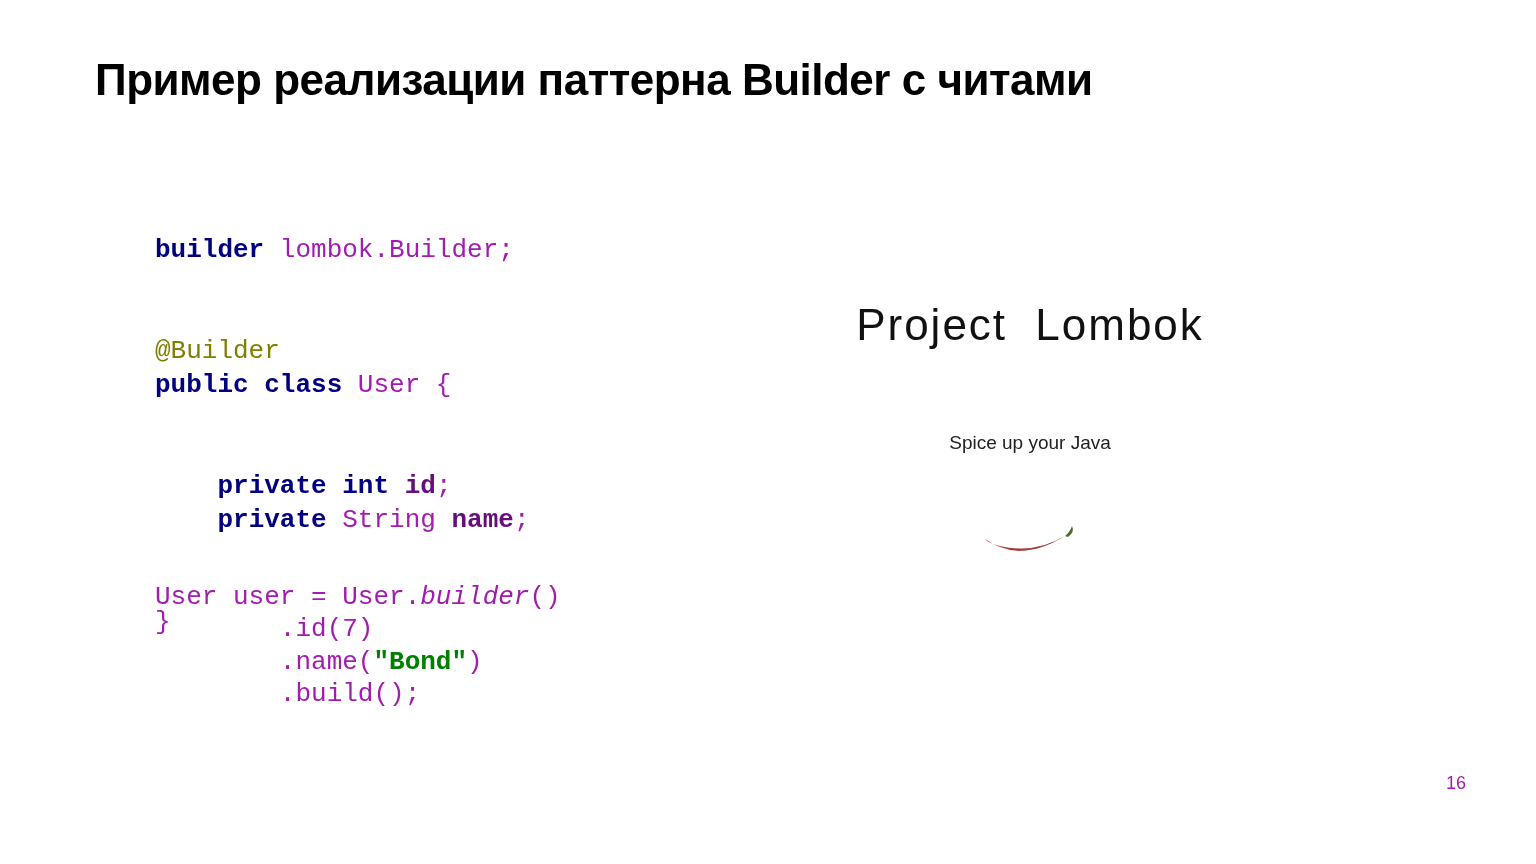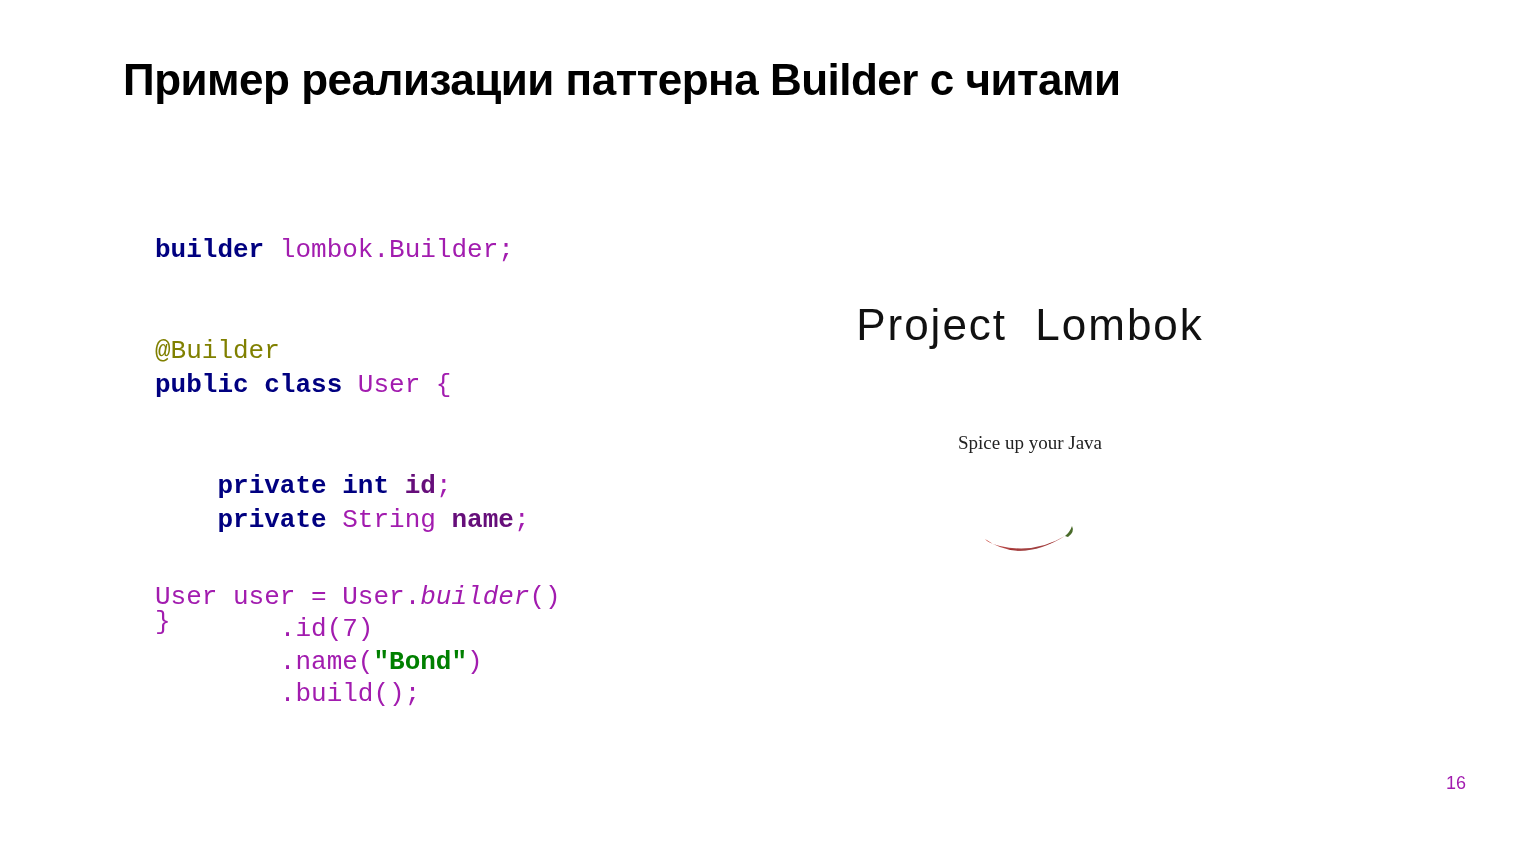--- a/index.html
+++ b/index.html
@@ -12,21 +12,20 @@
       overflow: hidden;
     }
     .slide-title {
       position: absolute;
       top: 55px;
       left: 95px;
       font-size: 44px;
       font-weight: bold;
       color: #000;
       letter-spacing: -0.5px;
-      margin-left: 28px;
     }
     .code-block-1 {
       position: absolute;
       top: 200px;
       left: 155px;
       font-family: "Courier New", Courier, monospace;
       font-size: 26px;
       line-height: 1.3;
       white-space: pre;
     }
@@ -54,21 +53,21 @@
     }
     .logo-title {
       font-family: "Comic Sans MS", "Chalkboard SE", cursive, sans-serif;
       font-size: 44px;
       color: #111;
       letter-spacing: 2px;
       word-spacing: 14px;
     }
     .logo-tag {
       margin-top: 82px;
-      font-family: Liberation Serif, serif;
+      font-family: Liberation Sans, sans-serif;
       font-size: 19px;
       color: #222;
     }
     .pepper {
       margin: 50px auto 0;
       width: 120px;
       height: 60px;
       display: block;
     }
     .page-number {

